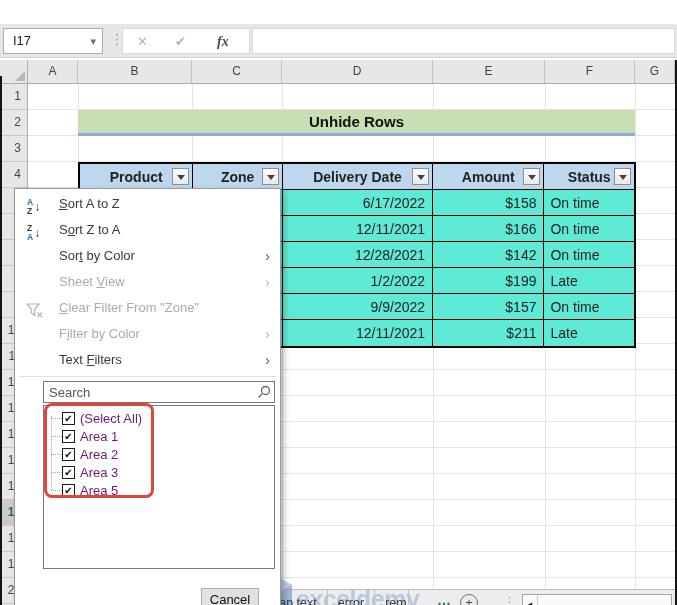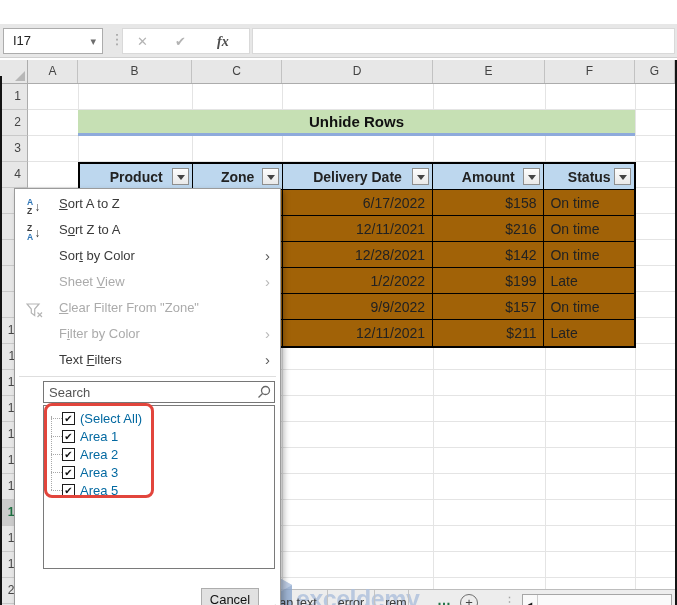--- a/index.html
+++ b/index.html
@@ -34,21 +34,21 @@
             background:repeating-linear-gradient(to bottom,transparent 0 25px,#E4E4E4 25px 26px);}
   .vline{position:absolute;top:60px;height:505px;width:1px;background:#E4E4E4;}
   
   .banner{position:absolute;left:78px;top:86px;width:557px;height:26px;background:var(--banner-fill,#C6E0B4);
           border-bottom:3px solid var(--banner-underline,#8EAADB);text-align:center;font-weight:bold;font-size:15px;
           line-height:23px;color:#111;}
   
   .xtable{position:absolute;left:78px;top:138px;width:558px;border:2px solid #000;}
   .trow{display:flex;height:26px;}
   .tcell{border-right:1.5px solid #000;border-bottom:1.5px solid #000;height:100%;font-size:14px;position:relative;
-         display:flex;align-items:center;background:#a16207;}
+         display:flex;align-items:center;background:#5eead4;}
   .tcell:last-child{border-right:none;}
   .trow:last-child .tcell{border-bottom:none;}
   .thead .tcell{background:var(--header-fill,#BDD7EE);font-weight:bold;justify-content:center;}
   .num{justify-content:flex-end;padding-right:7px;}
   .txt{justify-content:flex-start;padding-left:6px;}
   .fbtn{position:absolute;right:3px;top:4px;width:17px;height:17px;background:linear-gradient(#fdfdfd,#e9e9e9);
         border:1px solid #8f8f8f;}
   .fbtn::after{content:"";position:absolute;left:4px;top:6px;border-left:4px solid transparent;border-right:4px solid transparent;
         border-top:5px solid #444;}
   
@@ -70,21 +70,21 @@
   .fp-search input{width:100%;height:100%;border:1px solid #767676;font-size:13px;padding:0 24px 0 5px;
                    font-family:Liberation Sans, sans-serif;color:#222;outline:none;}
   .fp-search input::placeholder{color:#555;}
   .mag{position:absolute;right:4px;top:4px;}
   .fp-list{position:absolute;left:28px;top:216px;width:232px;height:164px;border:1px solid #7a7a7a;background:#fff;
            padding-top:3px;overflow:hidden;}
   .treeline{position:absolute;left:7px;top:10px;height:74px;border-left:1px dotted #a8a8a8;}
   .cbrow{position:relative;height:18px;display:flex;align-items:center;}
   .stub{width:11px;margin-left:7px;border-top:1px dotted #a8a8a8;}
   .cbox{width:13px;height:13px;border:1px solid #1c1c1c;background:#fff;font-size:10px;line-height:11px;text-align:center;color:#111;}
-  .cblabel{margin-left:5px;font-size:13px;color:#0369a1;}
+  .cblabel{margin-left:5px;font-size:13px;color:#701a75;}
   .redrect{position:absolute;left:29px;top:214px;width:110px;height:95px;border:3px solid var(--annotation-red,#E2453C);
            border-radius:8px;z-index:5;pointer-events:none;}
   .fp-ok{position:absolute;left:101px;top:399px;width:74px;height:24px;background:#E1E1E1;border:2px solid var(--ok-border,#0078D7);
          font-size:13px;text-align:center;line-height:20px;color:#111;}
   .fp-cancel{position:absolute;left:186px;top:399px;width:58px;height:24px;background:#E1E1E1;border:1px solid #ADADAD;
          font-size:13px;text-align:center;line-height:22px;color:#111;}
   .grip{position:absolute;right:3px;bottom:2px;font-size:10px;color:#9a9a9a;line-height:10px;}
   
   .tabbar{position:absolute;left:28px;top:565px;width:649px;height:27px;background:#EDEDED;border-top:1px solid #bdbdbd;}
   .watermark{position:absolute;left:258px;top:550px;z-index:5;opacity:.82;pointer-events:none;}
@@ -205,21 +205,21 @@
         <div class="tcell " style="width: 114px;"></div>
         <div class="tcell " style="width: 90px;"></div>
         <div class="tcell num" style="width: 151px;">6/17/2022</div>
         <div class="tcell num" style="width: 112px;">$158</div>
         <div class="tcell txt" style="width: 90px;">On time</div>
       </div>
       <div class="trow">
         <div class="tcell " style="width: 114px;"></div>
         <div class="tcell " style="width: 90px;"></div>
         <div class="tcell num" style="width: 151px;">12/11/2021</div>
-        <div class="tcell num" style="width: 112px;">$216</div>
+        <div class="tcell num" style="width: 112px;">$166</div>
         <div class="tcell txt" style="width: 90px;">On time</div>
       </div>
       <div class="trow">
         <div class="tcell " style="width: 114px;"></div>
         <div class="tcell " style="width: 90px;"></div>
         <div class="tcell num" style="width: 151px;">12/28/2021</div>
         <div class="tcell num" style="width: 112px;">$142</div>
         <div class="tcell txt" style="width: 90px;">On time</div>
       </div>
       <div class="trow">

